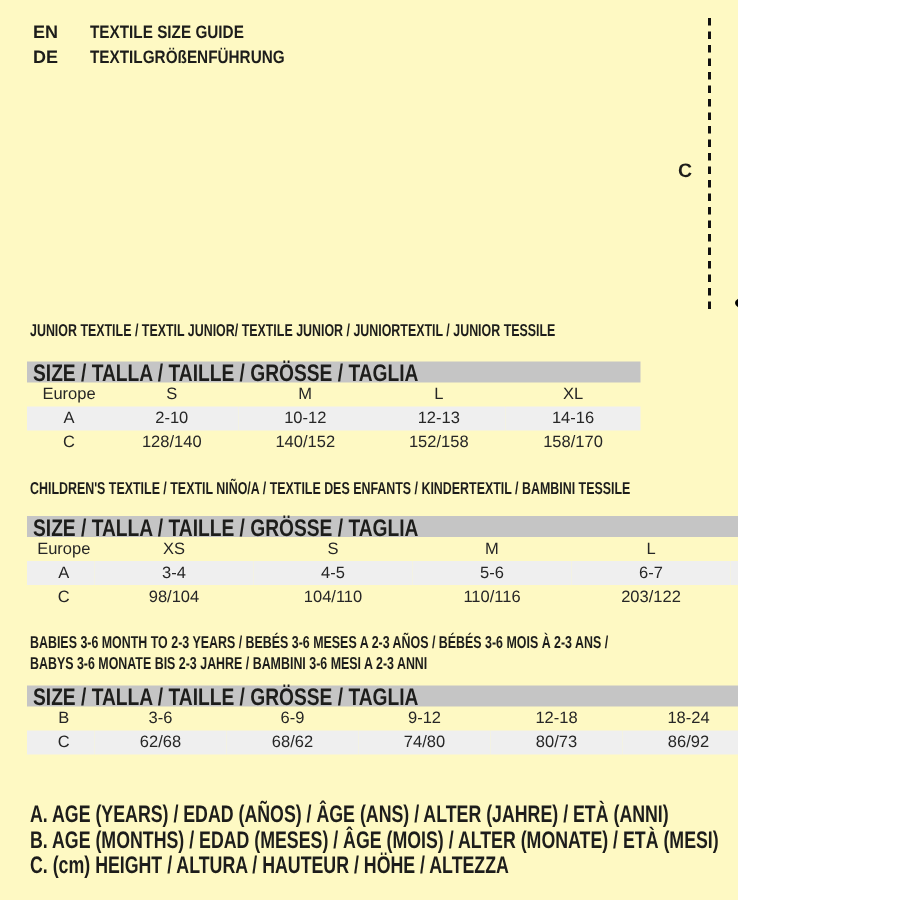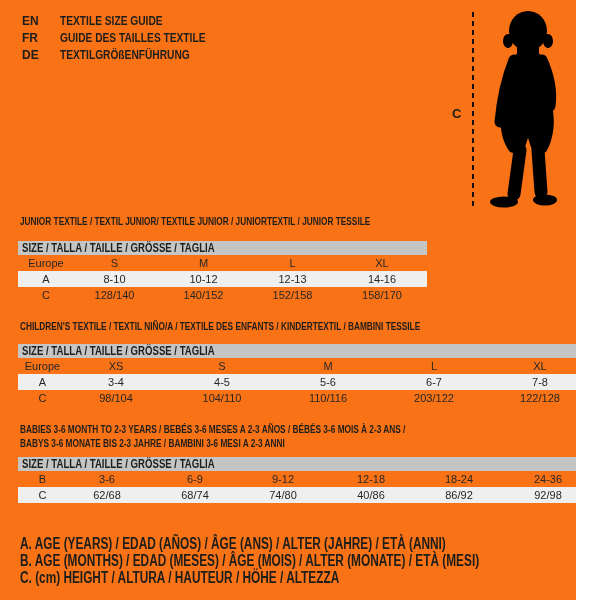--- a/index.html
+++ b/index.html
@@ -1,37 +1,37 @@
 <!DOCTYPE html>
 <html><head>
 <meta charset="utf-8">
 <style>
   html,body { margin:0; padding:0; background:#ffffff; }
   .canvas {
-    position:relative; width:576px; height:600px; background:#f97316;
+    position:relative; width:492px; height:600px; background:#fef9c3;
     font-family:"Liberation Sans", sans-serif; color:#1d1d1b; overflow:hidden;
   }
   
   .lang-block { position:absolute; left:22px; top:12px; }
   .lang-row { display:flex; height:17.4px; align-items:center; font-weight:bold; font-size:12px; }
   .lang-code { width:38px; flex:0 0 38px; }
   .lang-title { white-space:nowrap; transform:scaleX(0.85); transform-origin:0 50%; }
   
   .figure-svg { position:absolute; left:440px; top:4px; }
   .measure-label { position:absolute; left:452px; top:106px; font-weight:bold; font-size:13px; }
   
   .section-title {
     position:absolute; left:20px; font-weight:bold; font-size:11.5px;
     white-space:nowrap; transform:scaleX(0.72); transform-origin:0 0; line-height:13.5px;
   }
   .section-title span { display:block; }
   .table-wrap { position:absolute; left:18px; }
   .size-band {
     background:#c5c5c5; height:14px; display:flex; align-items:flex-start;
-    font-weight:bold; font-size:12px; padding-left:4px; box-sizing:border-box;
+    font-weight:bold; font-size:16px; padding-left:4px; box-sizing:border-box;
   }
   .size-band span { white-space:nowrap; transform:scaleX(0.8); transform-origin:0 50%; }
   table.size-table { border-collapse:collapse; table-layout:fixed; width:100%; }
   table.size-table td {
     height:16px; font-size:11px; text-align:center; padding:0; color:#262626;
     overflow:visible; white-space:nowrap;
   }
   table.size-table td.lbl { text-align:center; padding-left:4px; }
   table.size-table tr.alt { background:#efefef; }
   
@@ -40,24 +40,20 @@
 </style>
 </head>
 <body>
 
 <div class="canvas">
 
   <div class="lang-block">
     <div class="lang-row">
       <span class="lang-code">EN</span>
       <span class="lang-title">TEXTILE SIZE GUIDE</span>
-    </div>
-    <div class="lang-row">
-      <span class="lang-code">FR</span>
-      <span class="lang-title">GUIDE DES TAILLES TEXTILE</span>
     </div>
     <div class="lang-row">
       <span class="lang-code">DE</span>
       <span class="lang-title">TEXTILGRÖßENFÜHRUNG</span>
     </div>
   </div>
 
   <span class="measure-label">C</span>
 
   <svg class="figure-svg" width="150" height="212" viewBox="0 0 150 212">
@@ -93,21 +89,21 @@
       <tbody>
           <tr>
         <td class="lbl">Europe</td>
         <td>S</td>
         <td>M</td>
         <td>L</td>
         <td>XL</td>
       </tr>
       <tr class="alt">
         <td class="lbl">A</td>
-        <td>8-10</td>
+        <td>2-10</td>
         <td>10-12</td>
         <td>12-13</td>
         <td>14-16</td>
       </tr>
       <tr>
         <td class="lbl">C</td>
         <td>128/140</td>
         <td>140/152</td>
         <td>152/158</td>
         <td>158/170</td>
@@ -183,23 +179,23 @@
         <td>3-6</td>
         <td>6-9</td>
         <td>9-12</td>
         <td>12-18</td>
         <td>18-24</td>
         <td>24-36</td>
       </tr>
       <tr class="alt">
         <td class="lbl">C</td>
         <td>62/68</td>
-        <td>68/74</td>
+        <td>68/62</td>
         <td>74/80</td>
-        <td>40/86</td>
+        <td>80/73</td>
         <td>86/92</td>
         <td>92/98</td>
       </tr>
     </tbody>
       </table>
   </div>
 
   <div class="footnotes">
     <div class="footnote">A. AGE (YEARS) / EDAD (AÑOS) / ÂGE (ANS) / ALTER (JAHRE) / ETÀ (ANNI)</div>
     <div class="footnote">B. AGE (MONTHS) / EDAD (MESES) / ÂGE (MOIS) / ALTER (MONATE) / ETÀ (MESI)</div>

